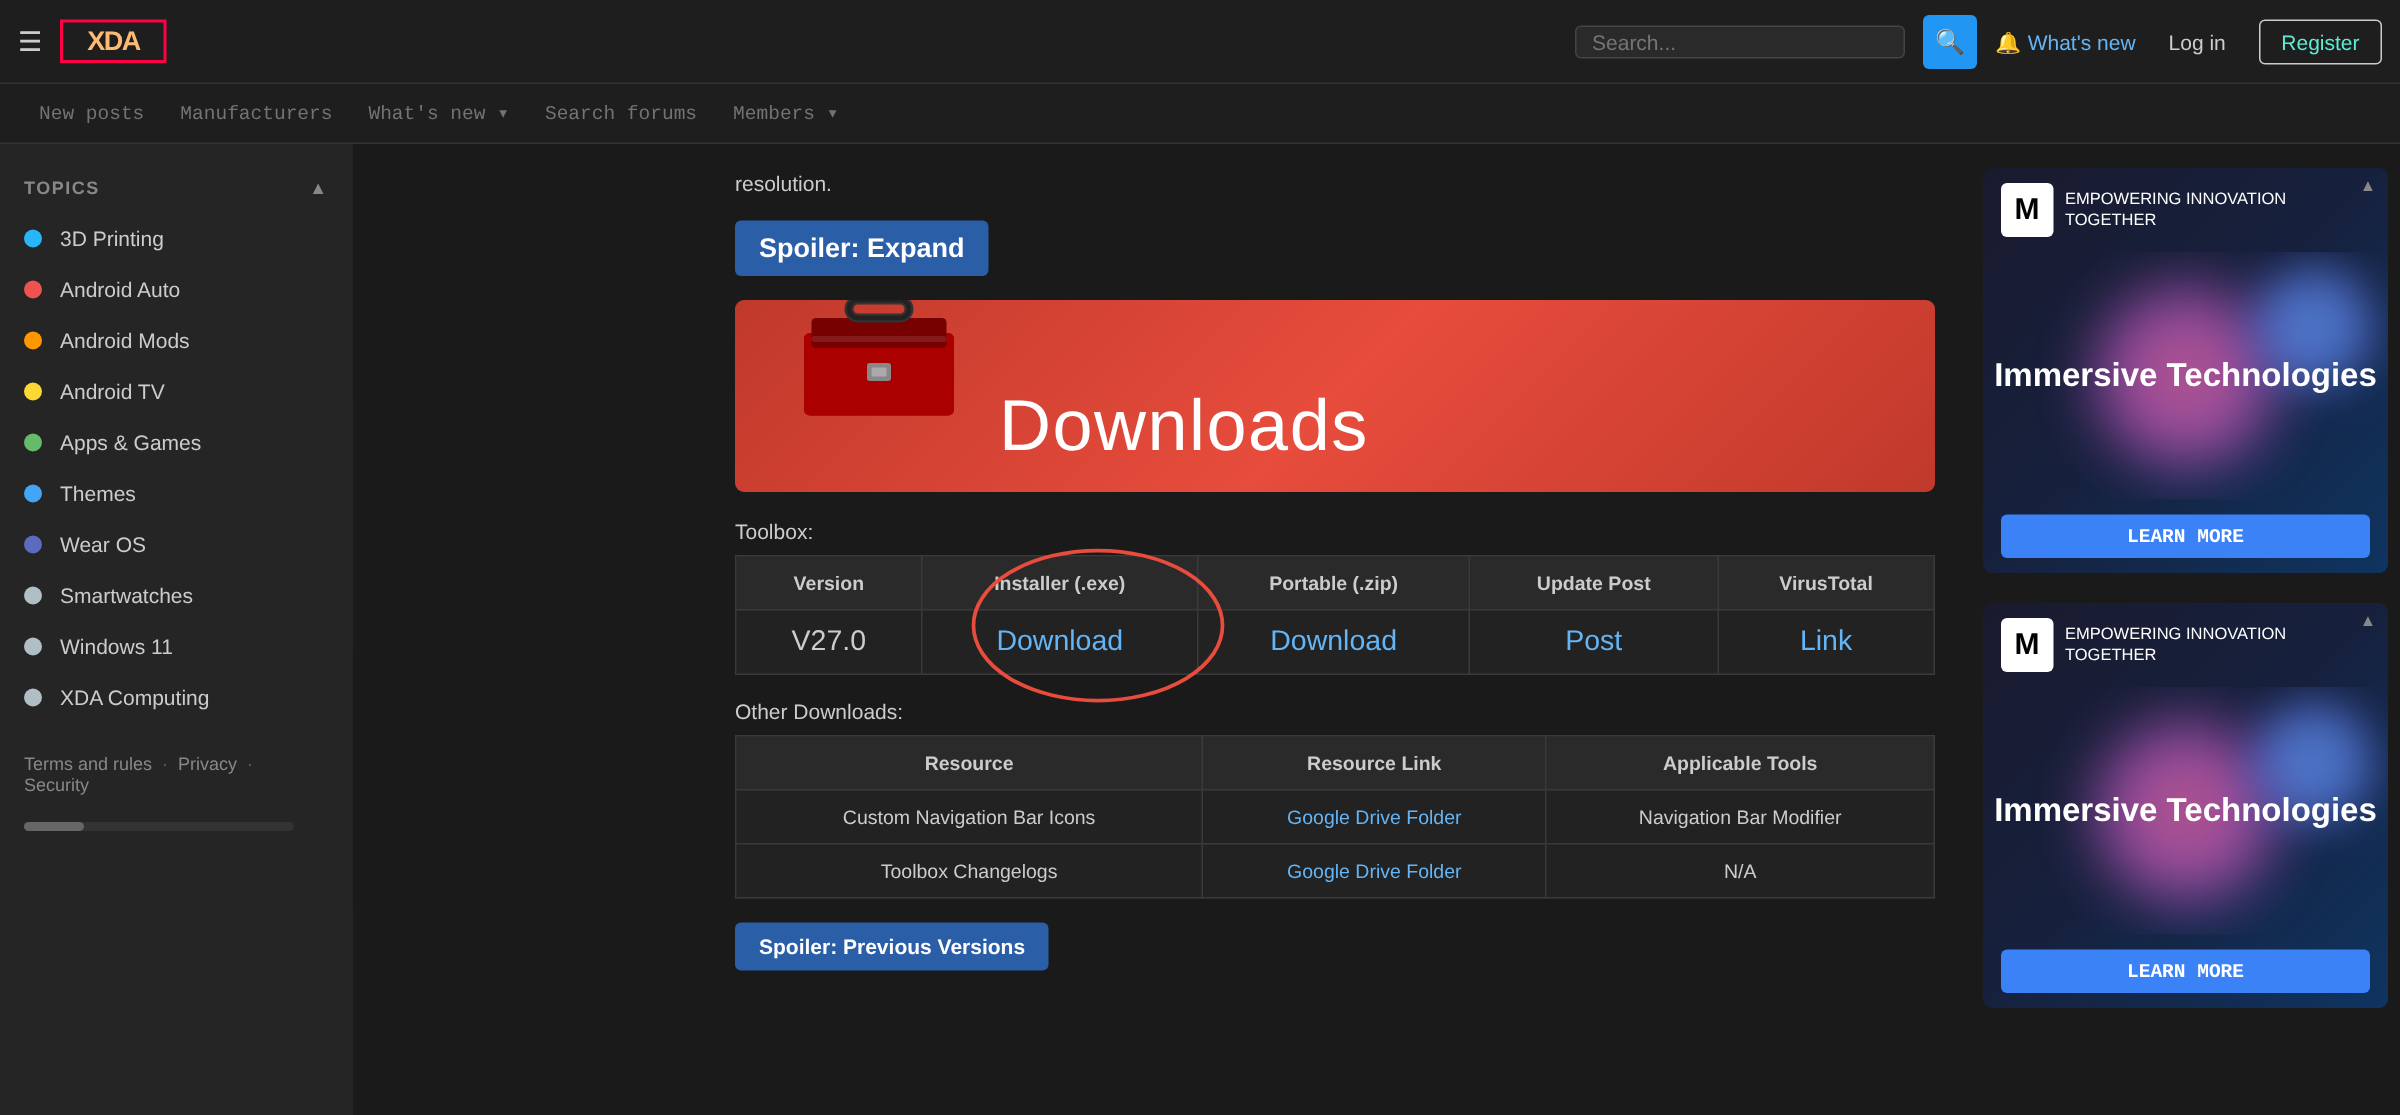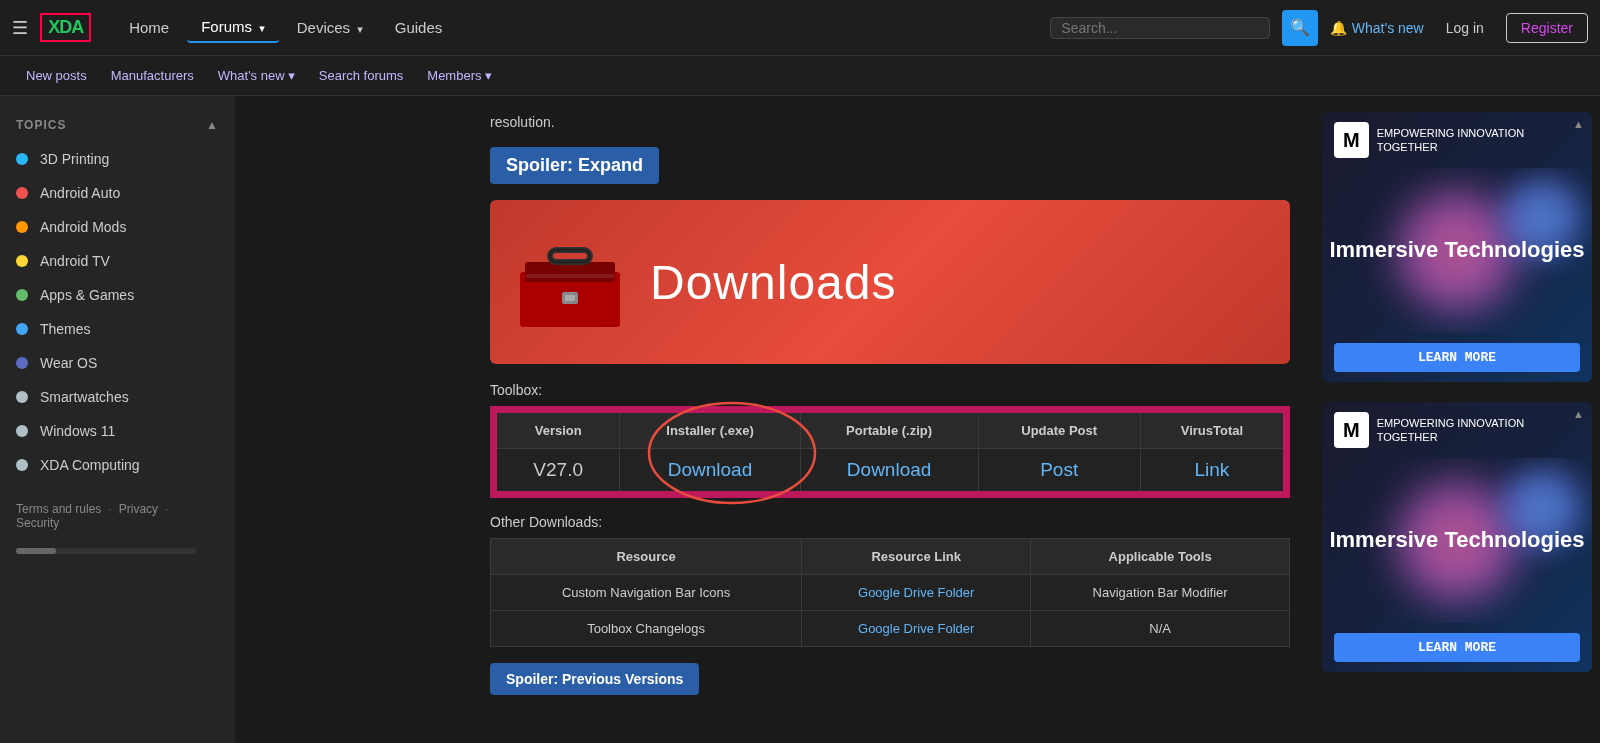--- a/index.html
+++ b/index.html
@@ -14,24 +14,24 @@
       height: 56px;
       padding: 0 12px;
       position: fixed;
       top: 0; left: 0; right: 0;
       z-index: 100;
     }
     .hamburger { color: #ccc; font-size: 18px; margin-right: 12px; cursor: pointer; }
     .logo { display: flex; align-items: center; margin-right: 24px; }
     .logo-box {
       border: 2px solid #f04;
-      color: #22c55e;
+      color: #fdba74;
       font-weight: 900;
       font-size: 18px;
-      padding: 2px 6px;
+      padding: 2px 16px;
       letter-spacing: -1px;
     }
     .nav-links { display: flex; align-items: center; gap: 4px; }
     .nav-link {
       color: #ccc;
       text-decoration: none;
       padding: 6px 14px;
       font-size: 15px;
       cursor: pointer;
       border-radius: 4px;
@@ -76,21 +76,21 @@
       cursor: pointer;
     }
     .login-btn {
       color: #ccc;
       font-size: 14px;
       cursor: pointer;
       padding: 6px 10px;
     }
     .register-btn {
       border: 1px solid #ccc;
-      color: #d946ef;
+      color: #5eead4;
       font-size: 14px;
       padding: 6px 14px;
       border-radius: 4px;
       cursor: pointer;
       background: none;
     }
 
     
     .sub-nav {
       background: #1e1e1e;
@@ -98,25 +98,26 @@
       display: flex;
       align-items: center;
       height: 40px;
       padding: 0 16px;
       position: fixed;
       top: 56px; left: 0; right: 0;
       z-index: 99;
       gap: 4px;
     }
     .sub-nav-link {
-      color: #c4b5fd;
+      color: #737373;
       font-size: 13px;
       padding: 4px 10px;
       cursor: pointer;
       text-decoration: none;
+      font-family: Liberation Mono, monospace;
     }
 
     
     .layout {
       display: flex;
       margin-top: 96px;
     }
 
     
     .sidebar {
@@ -202,25 +203,25 @@
       border-radius: 4px;
       cursor: pointer;
       font-size: 18px;
       margin-bottom: 16px;
       font-weight: bold;
     }
 
     .downloads-banner {
       background: linear-gradient(135deg, #c0392b 0%, #e74c3c 50%, #c0392b 100%);
       border-radius: 6px;
-      padding: 0;
+      padding: 16px;
       margin-bottom: 18px;
-      height: 164px;
-      display: flex;
-      align-items: center;
+      height: 128px;
+      display: flex;
+      align-items: flex-end;
       overflow: hidden;
       position: relative;
     }
     .toolbox-icon {
       width: 160px;
       height: 160px;
       display: flex;
       align-items: center;
       justify-content: center;
       flex-shrink: 0;
@@ -236,21 +237,21 @@
     
     .table-label {
       color: #ccc;
       font-size: 14px;
       margin-bottom: 8px;
     }
     .downloads-table {
       width: 100%;
       border-collapse: collapse;
       margin-bottom: 16px;
-      border: 7px solid #be185d;
+      border: 1px solid #be185d;
     }
     .downloads-table th {
       background: #2a2a2a;
       color: #ccc;
       padding: 10px 14px;
       text-align: center;
       font-size: 13px;
       border: 1px solid #3a3a3a;
     }
     .downloads-table td {
@@ -404,32 +405,20 @@
     }
   </style>
 </head>
 <body>
 
 <nav class="top-nav">
   <span class="hamburger">☰</span>
   <div class="logo">
     <div class="logo-box">XDA</div>
   </div>
-  <nav class="nav-links">
-    <a class="nav-link">Home</a>
-    <a class="nav-link active">
-      <span>Forums</span>
-      <span class="nav-link-arrow">▾</span>
-    </a>
-    <a class="nav-link">
-      <span>Devices</span>
-      <span class="nav-link-arrow">▾</span>
-    </a>
-    <a class="nav-link">Guides</a>
-  </nav>
   <div class="search-area">
     <div class="search-box">
       <input type="text" placeholder="Search..." style="">
     </div>
     <button class="search-btn">🔍</button>
     <div class="whats-new-btn">
       <span>🔔</span>
       <span>What's new</span>
     </div>
     <span class="login-btn">Log in</span>

